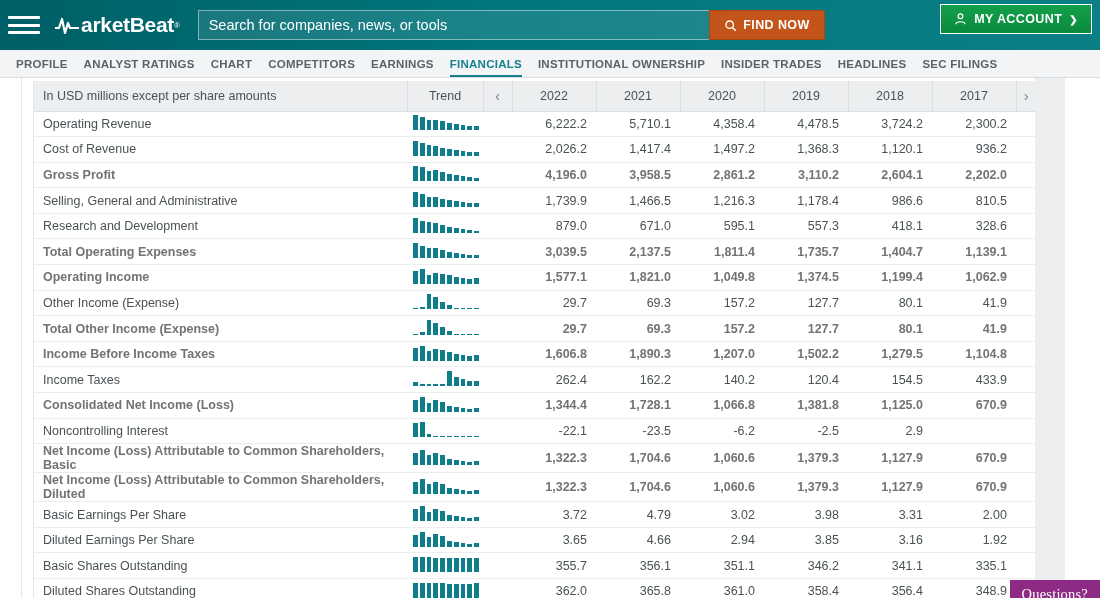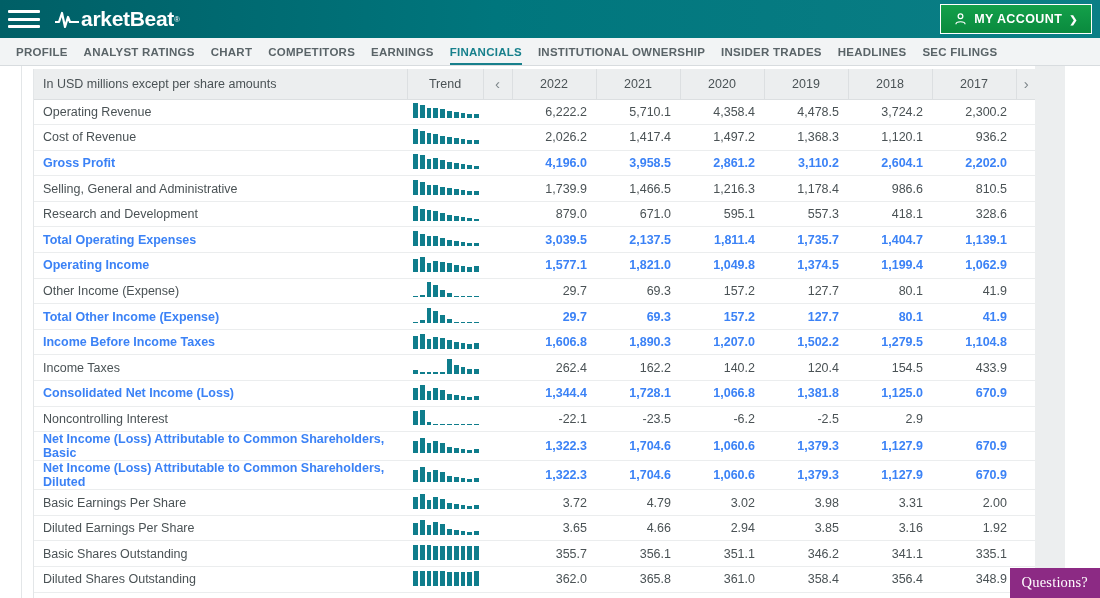--- a/index.html
+++ b/index.html
@@ -6,21 +6,21 @@
   html, body {
     width: 1100px; height: 598px;
     overflow: hidden;
     background: #ffffff;
     font-family: "Liberation Sans", sans-serif;
   }
 
   
   .topbar {
     position: relative;
-    height: 38px;
+    height: 50px;
     background: linear-gradient(to right, #005f66 0%, #00767d 45%, #0b7f86 100%);
     display: flex;
     align-items: center;
     padding-left: 8px;
   }
   .hamburger {
     width: 32px; height: 24px;
     display: flex; flex-direction: column; justify-content: space-between;
     padding: 3px 0;
     margin-right: 14px;
@@ -179,21 +179,21 @@
   tr.drow td {
     height: 25.6px;
     border-bottom: 1px solid #ebedee;
     padding: 0 9px;
     vertical-align: middle;
     background: #ffffff;
   }
   tr.drow td.d-label { text-align: left; color: #4a5255; }
   tr.drow td.d-val { text-align: right; color: #4a5255; }
   tr.drow.bold td.d-label,
-  tr.drow.bold td.d-val { font-weight: bold; color: #3b82f6; }
+  tr.drow.bold td.d-val { font-weight: bold; color: #737373; }
   tr.drow td.d-trend { padding: 0; text-align: center; }
   tr.drow td.d-pad { }
 
   
   .spark {
     display: inline-flex; align-items: flex-end; gap: 2px;
     height: 16px;
     width: 68px;
     justify-content: flex-start;
     padding-left: 2px;
@@ -226,20 +226,30 @@
   </div>
 
   <div class="brand">
     <svg width="26" height="22" viewBox="0 0 26 22">
       <path d="M1 14 L5 14 L8 5 L11 19 L14 9 L16 14 L25 14" stroke="#ffffff" stroke-width="2.2" fill="none" stroke-linejoin="round"></path>
     </svg>
     <span>arketBeat</span>
     <span class="reg">®</span>
   </div>
 
+  <div class="searchwrap">
+    <input class="searchbox" type="text" placeholder="Search for companies, news, or tools" style="">
+    <div class="findnow">
+      <svg width="13" height="13" viewBox="0 0 16 16">
+        <circle cx="7" cy="7" r="4.6" stroke="#ffffff" stroke-width="1.7" fill="none"></circle>
+        <line x1="10.4" y1="10.4" x2="14.5" y2="14.5" stroke="#ffffff" stroke-width="1.9"></line>
+      </svg>
+      <span>FIND NOW</span>
+    </div>
+  </div>
 
   <div class="myaccount">
     <svg width="13" height="14" viewBox="0 0 16 16">
       <circle cx="8" cy="4.6" r="2.9" stroke="#ffffff" stroke-width="1.5" fill="none"></circle>
       <path d="M2.4 14.4 C2.4 10.4 13.6 10.4 13.6 14.4" stroke="#ffffff" stroke-width="1.5" fill="none"></path>
     </svg>
     <span>MY ACCOUNT</span>
     <span style="font-size:10px;">❯</span>
   </div>
 </div>

